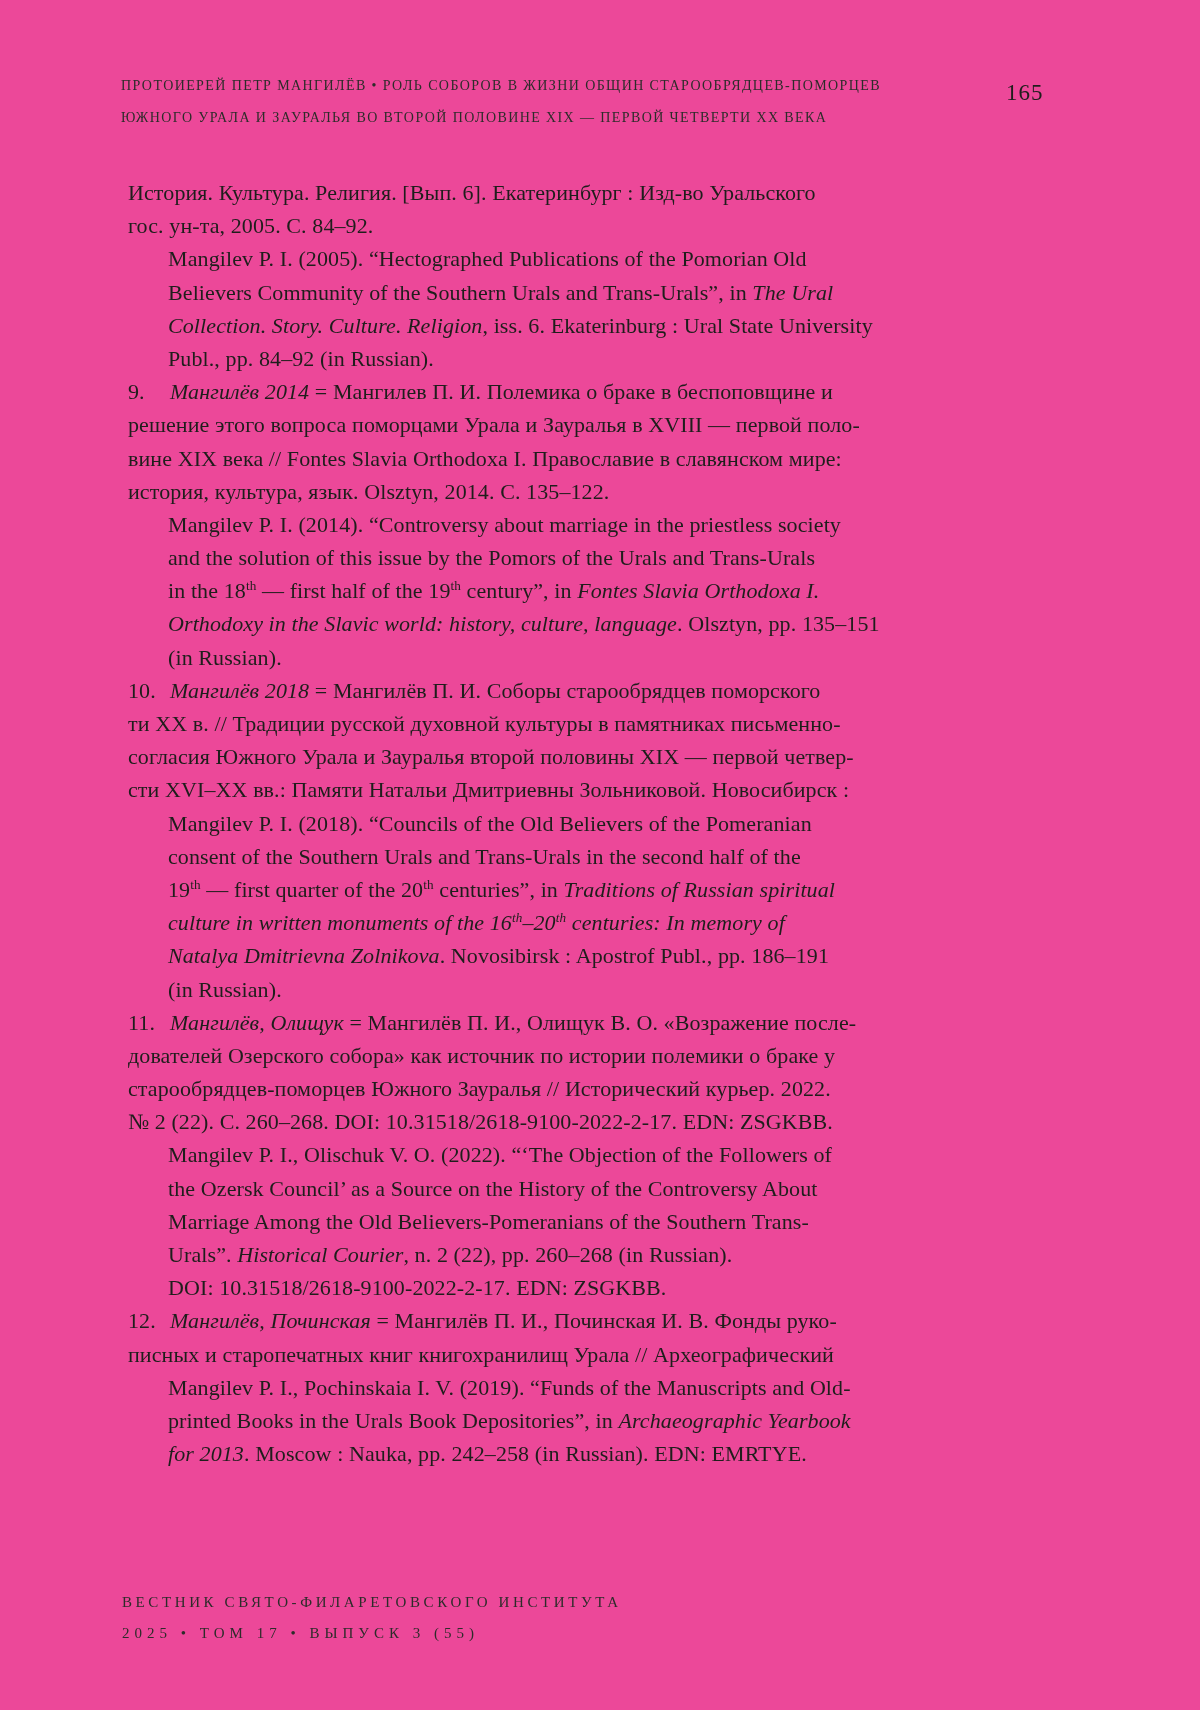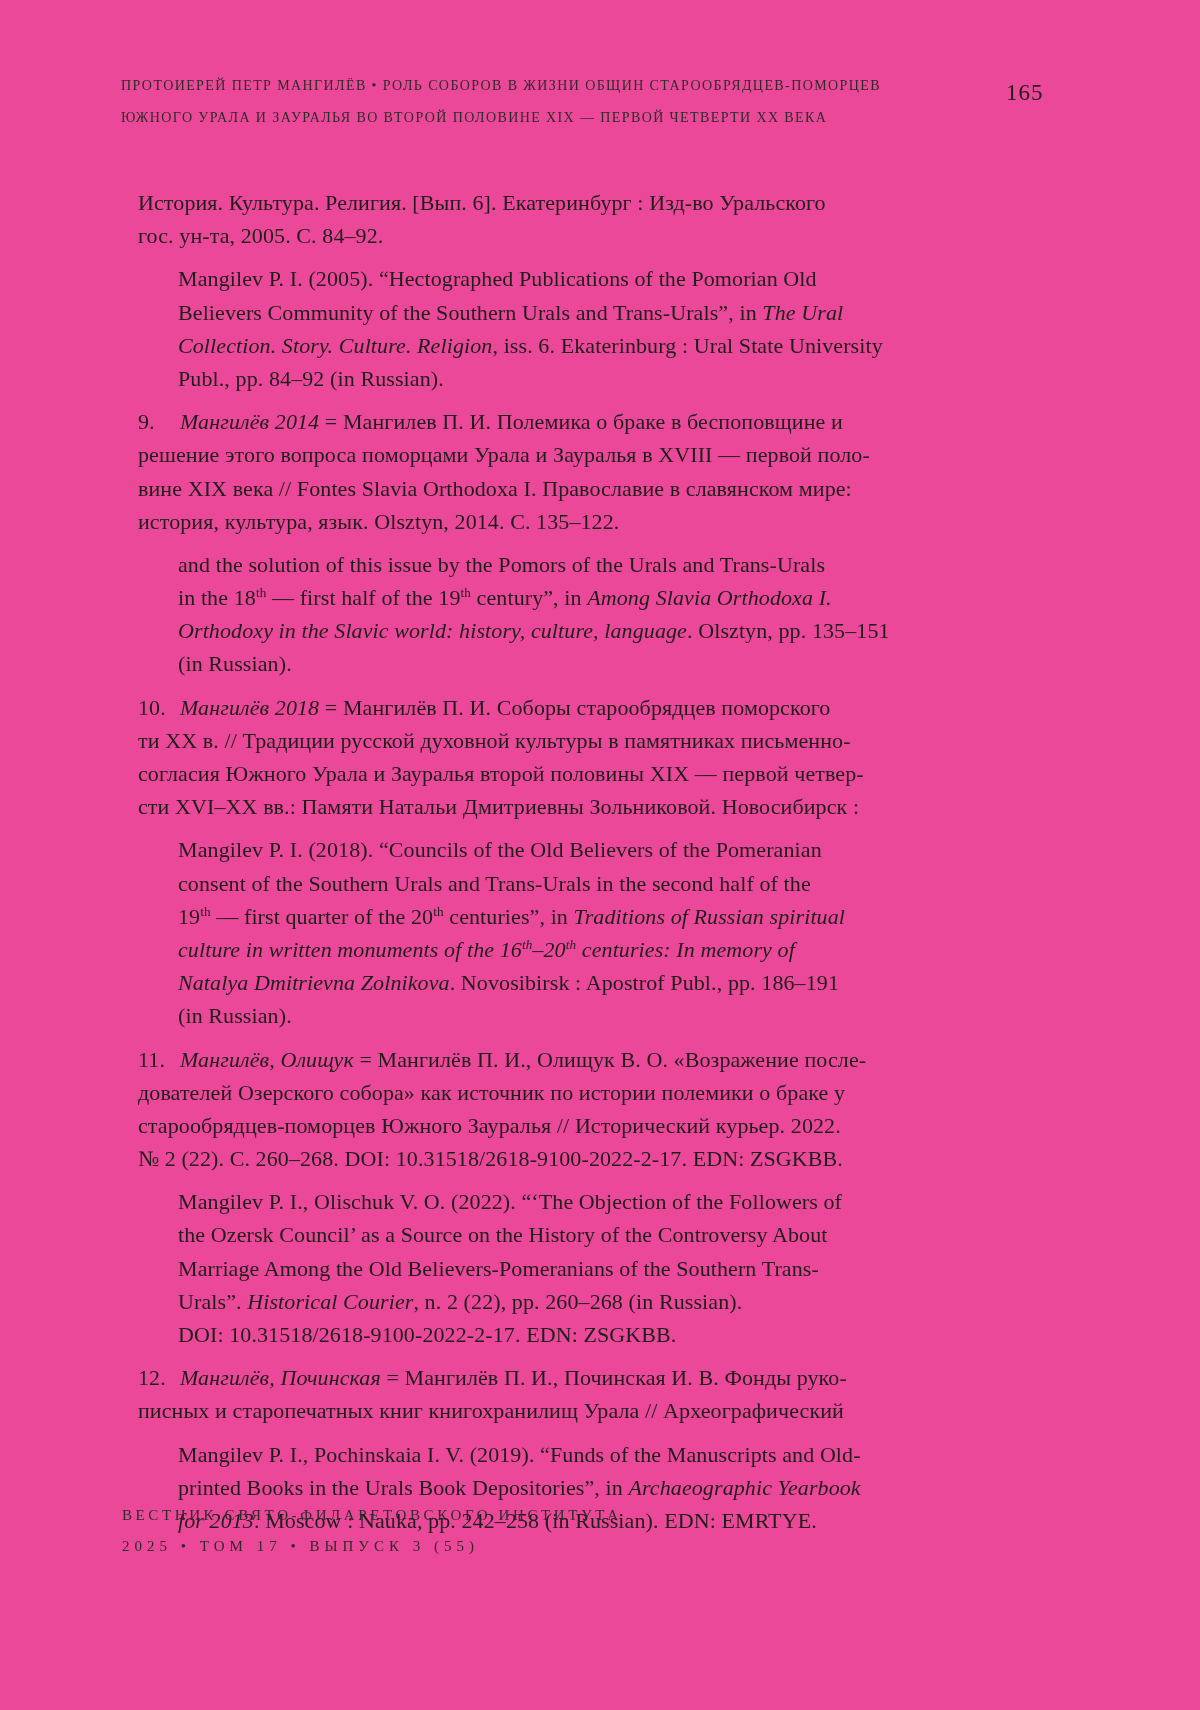--- a/index.html
+++ b/index.html
@@ -12,28 +12,28 @@
     font-size:14px; letter-spacing:1.4px; line-height:32px; color:#2d2c2a;
   }
   .running-head .rh-line { white-space:nowrap; }
   .page-number {
     position:absolute; left:1006px; top:80px; font-size:23px; letter-spacing:1px; color:#1f1e1c;
   }
   .references {
     position:absolute; left:128px; top:176px; width:1010px;
     font-size:22px; line-height:33.2px; letter-spacing:0.1px;
   }
-  .para { margin:10px; }
+  .para { margin:0; }
   .para.indent .line { padding-left:40px; }
   .line { white-space:nowrap; height:33.2px; }
   .it { font-style:italic; }
   .sup { font-size:0.6em; vertical-align:super; line-height:0; }
   .num { display:inline-block; min-width:42px; font-style:normal; }
   .footer {
-    position:absolute; left:122px; top:1500px; color:#2d2c2a;
+    position:absolute; left:122px; top:1587px; color:#2d2c2a;
   }
   .footer .f-line1 { font-size:15px; letter-spacing:3.6px; line-height:31px; white-space:nowrap; }
   .footer .f-line2 { font-size:15px; letter-spacing:5px; line-height:31px; white-space:nowrap; }
 </style>
 </head>
 <body>
 
 <div class="page">
 
   <div class="running-head">
@@ -54,22 +54,23 @@
         <div class="line"><span class="it">Collection. Story. Culture. Religion</span><span>, iss. 6. Ekaterinburg : Ural State University</span></div>
         <div class="line"><span>Publ., pp. 84–92 (in Russian).</span></div>
       </div>
       <div class="para">
         <div class="line"><span class="num">9.</span><span class="it">Мангилёв 2014</span><span> = Мангилев П. И. Полемика о браке в беспоповщине и</span></div>
         <div class="line"><span>решение этого вопроса поморцами Урала и Зауралья в XVIII — первой поло-</span></div>
         <div class="line"><span>вине XIX века // Fontes Slavia Orthodoxa I. Православие в славянском мире:</span></div>
         <div class="line"><span>история, культура, язык. Olsztyn, 2014. С. 135–122.</span></div>
       </div>
       <div class="para indent">
+        <div class="line"><span>Mangilev P. I. (2014). “Controversy about marriage in the priestless society</span></div>
         <div class="line"><span>and the solution of this issue by the Pomors of the Urals and Trans-Urals</span></div>
-        <div class="line"><span>in the 18</span><span class="sup">th</span><span> — first half of the 19</span><span class="sup">th</span><span> century”, in </span><span class="it">Among Slavia Orthodoxa I.</span></div>
+        <div class="line"><span>in the 18</span><span class="sup">th</span><span> — first half of the 19</span><span class="sup">th</span><span> century”, in </span><span class="it">Fontes Slavia Orthodoxa I.</span></div>
         <div class="line"><span class="it">Orthodoxy in the Slavic world: history, culture, language</span><span>. Olsztyn, pp. 135–151</span></div>
         <div class="line"><span>(in Russian).</span></div>
       </div>
       <div class="para">
         <div class="line"><span class="num">10.</span><span class="it">Мангилёв 2018</span><span> = Мангилёв П. И. Соборы старообрядцев поморского</span></div>
         <div class="line"><span>ти XX в. // Традиции русской духовной культуры в памятниках письменно-</span></div>
         <div class="line"><span>согласия Южного Урала и Зауралья второй половины XIX — первой четвер-</span></div>
         <div class="line"><span>сти XVI–XX вв.: Памяти Натальи Дмитриевны Зольниковой. Новосибирск :</span></div>
       </div>
       <div class="para indent">

